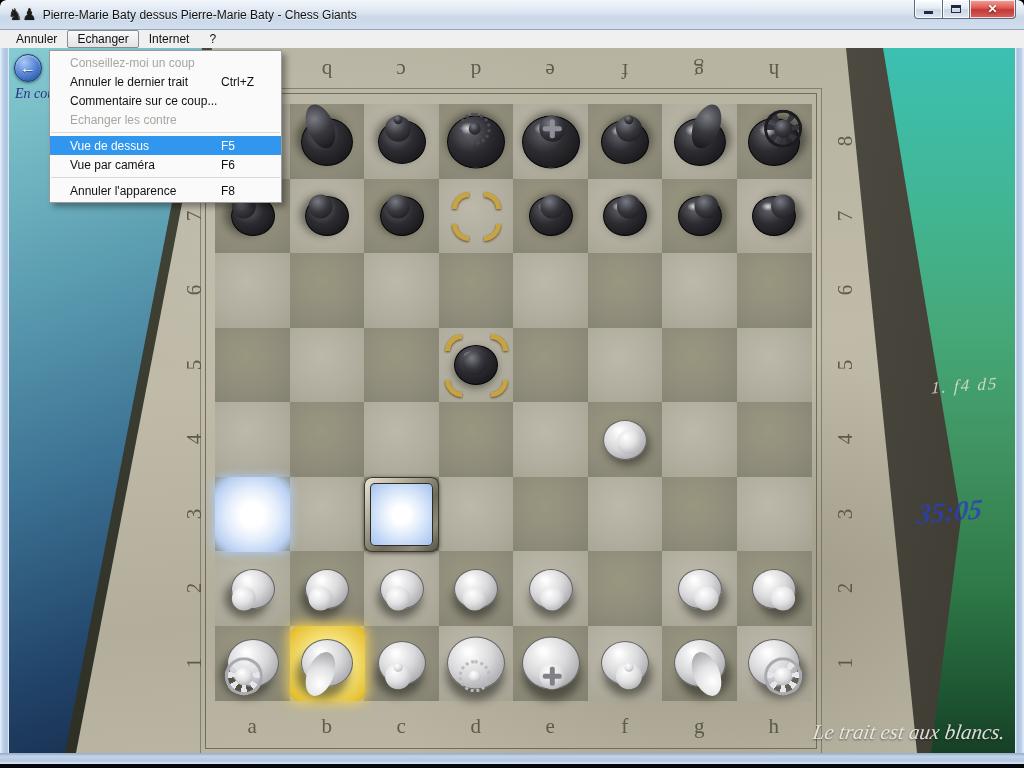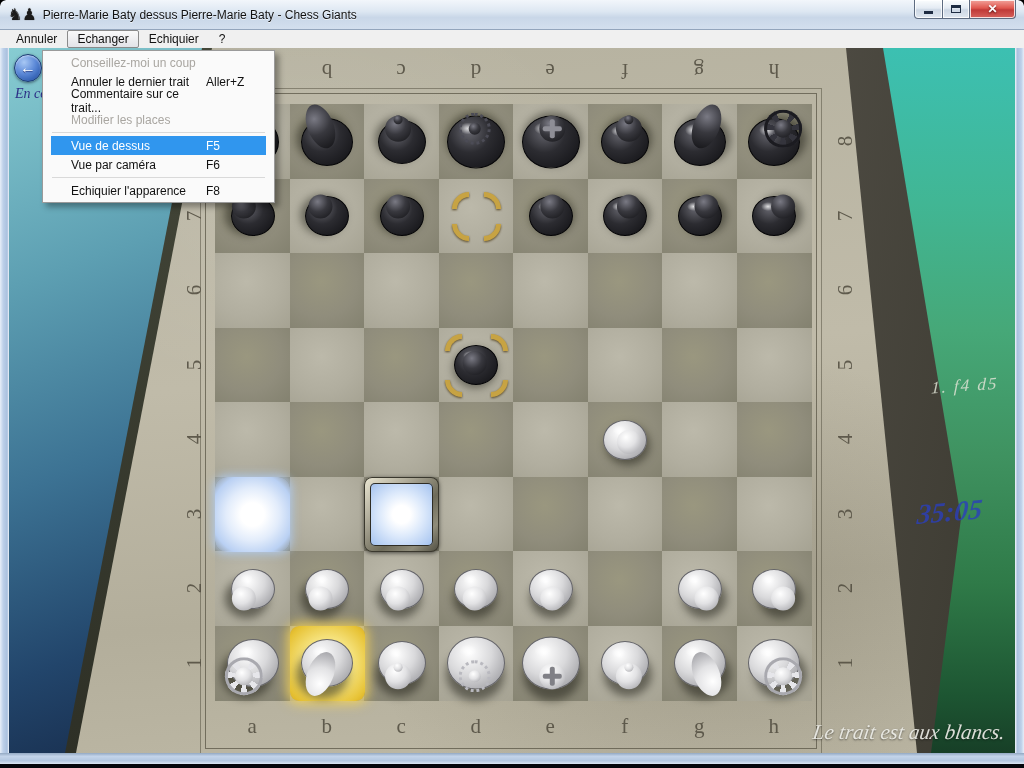--- a/index.html
+++ b/index.html
@@ -137,22 +137,22 @@
 
   .back-button { position:absolute; left:5px; top:6px; width:28px; height:28px; border-radius:50%;
     background:radial-gradient(circle at 35% 28%, #a8c8f4 0%, #5d8ad8 45%, #2e5cae 80%, #234a90 100%);
     border:1px solid #1c3a72; box-shadow:0 1px 3px rgba(0,0,20,.5), inset 0 1px 2px rgba(255,255,255,.6);
     display:flex; align-items:center; justify-content:center; }
   .back-arrow { color:#fff; font-size:16px; font-weight:bold; line-height:1; text-shadow:0 1px 1px rgba(0,0,60,.6); }
   .panel-status { position:absolute; left:6px; top:38px; font-family:"Liberation Serif", serif; font-style:italic;
     font-size:14px; color:#2c2f86; white-space:nowrap; }
 
   
-  .context-menu { position:absolute; left:42px; top:50px; width:233px; z-index:300;
-    background:#fafafa; border:1px solid #9a9a9a; box-shadow:4px 4px 6px rgba(0,0,0,.35); padding:2px 8px; }
+  .context-menu { position:absolute; left:49px; top:50px; width:233px; z-index:300;
+    background:#fafafa; border:1px solid #9a9a9a; box-shadow:4px 4px 6px rgba(0,0,0,.35); padding:2px 0; }
   .menu-item { display:flex; align-items:center; height:19px; padding:0 8px 0 20px; font-size:12px; color:#111; }
   .mi-label { flex:1; }
   .mi-shortcut { width:52px; text-align:left; }
   .menu-item.disabled { color:#a9a6a1; }
   .menu-item.highlighted { background:#3096ee; color:#fff; }
   .menu-sep { height:1px; background:#d9d9d9; margin:3px 1px; }
 
   
   .win-border-left { position:absolute; left:0; top:30px; width:9px; height:723px; z-index:150;
     background:linear-gradient(90deg,#e7eef8 0%, #bdd0e9 35%, #a9c0de 80%, #f2f6fb 100%); }
@@ -526,53 +526,53 @@
         <span class="glyph-max"></span>
       </div>
     <div class="cap-btn close">
         <span class="glyph-close">✕</span>
       </div>
   </div>
 
   <div class="menubar">
       <div class="mb-item">Annuler</div>
       <div class="mb-item active">Echanger</div>
-      <div class="mb-item">Echiquier</div>
+      <div class="mb-item">Internet</div>
       <div class="mb-item">?</div>
     </div>
 
   <div class="context-menu">
       <div class="menu-item disabled">
         <span class="mi-label">Conseillez-moi un coup</span>
         <span class="mi-shortcut"></span>
       </div>
       <div class="menu-item">
         <span class="mi-label">Annuler le dernier trait</span>
-        <span class="mi-shortcut">Aller+Z</span>
+        <span class="mi-shortcut">Ctrl+Z</span>
       </div>
       <div class="menu-item">
-        <span class="mi-label">Commentaire sur ce trait...</span>
+        <span class="mi-label">Commentaire sur ce coup...</span>
         <span class="mi-shortcut"></span>
       </div>
       <div class="menu-item disabled">
-        <span class="mi-label">Modifier les places</span>
+        <span class="mi-label">Echanger les contre</span>
         <span class="mi-shortcut"></span>
       </div>
       <div class="menu-sep"></div>
       <div class="menu-item highlighted">
         <span class="mi-label">Vue de dessus</span>
         <span class="mi-shortcut">F5</span>
       </div>
       <div class="menu-item">
         <span class="mi-label">Vue par caméra</span>
         <span class="mi-shortcut">F6</span>
       </div>
       <div class="menu-sep"></div>
       <div class="menu-item">
-        <span class="mi-label">Echiquier l'apparence</span>
+        <span class="mi-label">Annuler l'apparence</span>
         <span class="mi-shortcut">F8</span>
       </div>
     </div>
 
   <div class="win-border-left"></div>
   <div class="win-border-right"></div>
   <div class="win-border-bottom"></div>
   <div class="win-bottom-dark"></div>
 </div>
 

